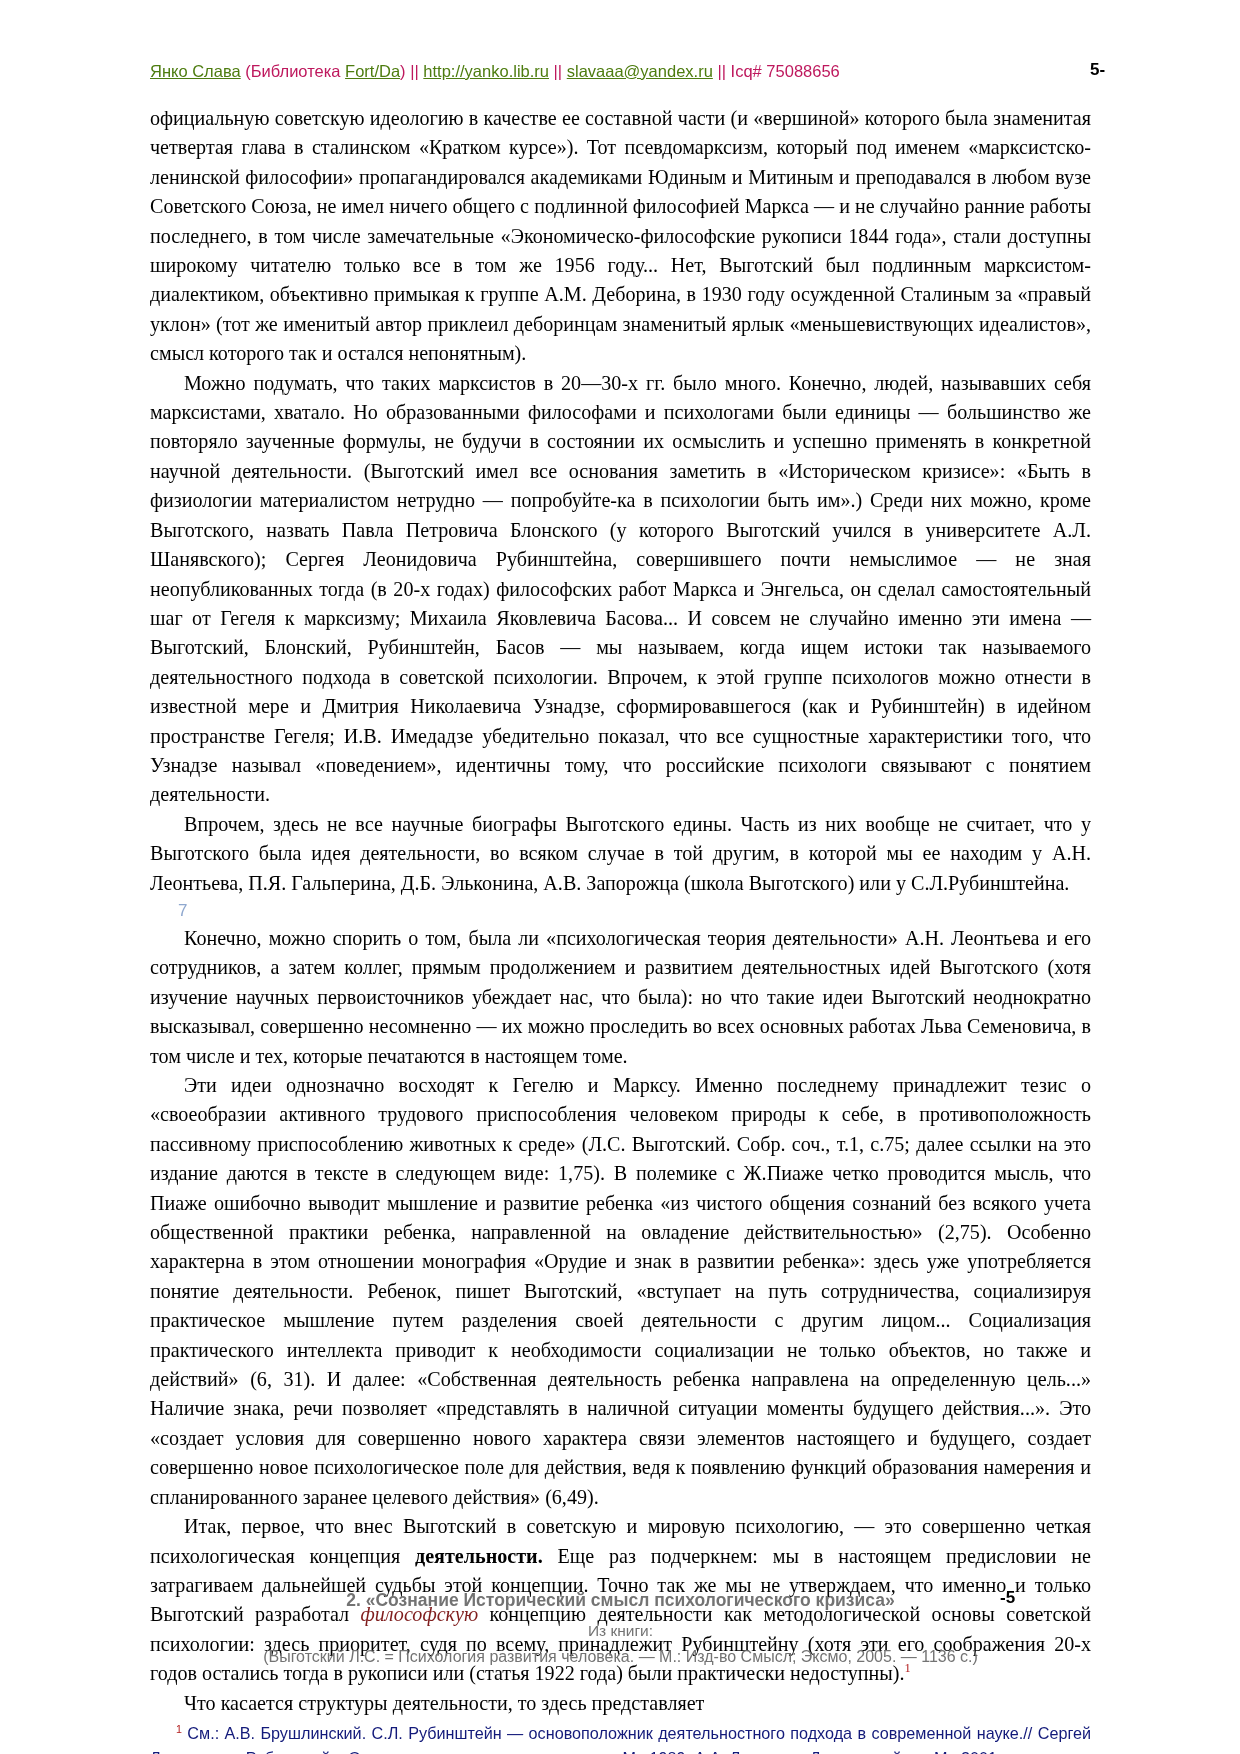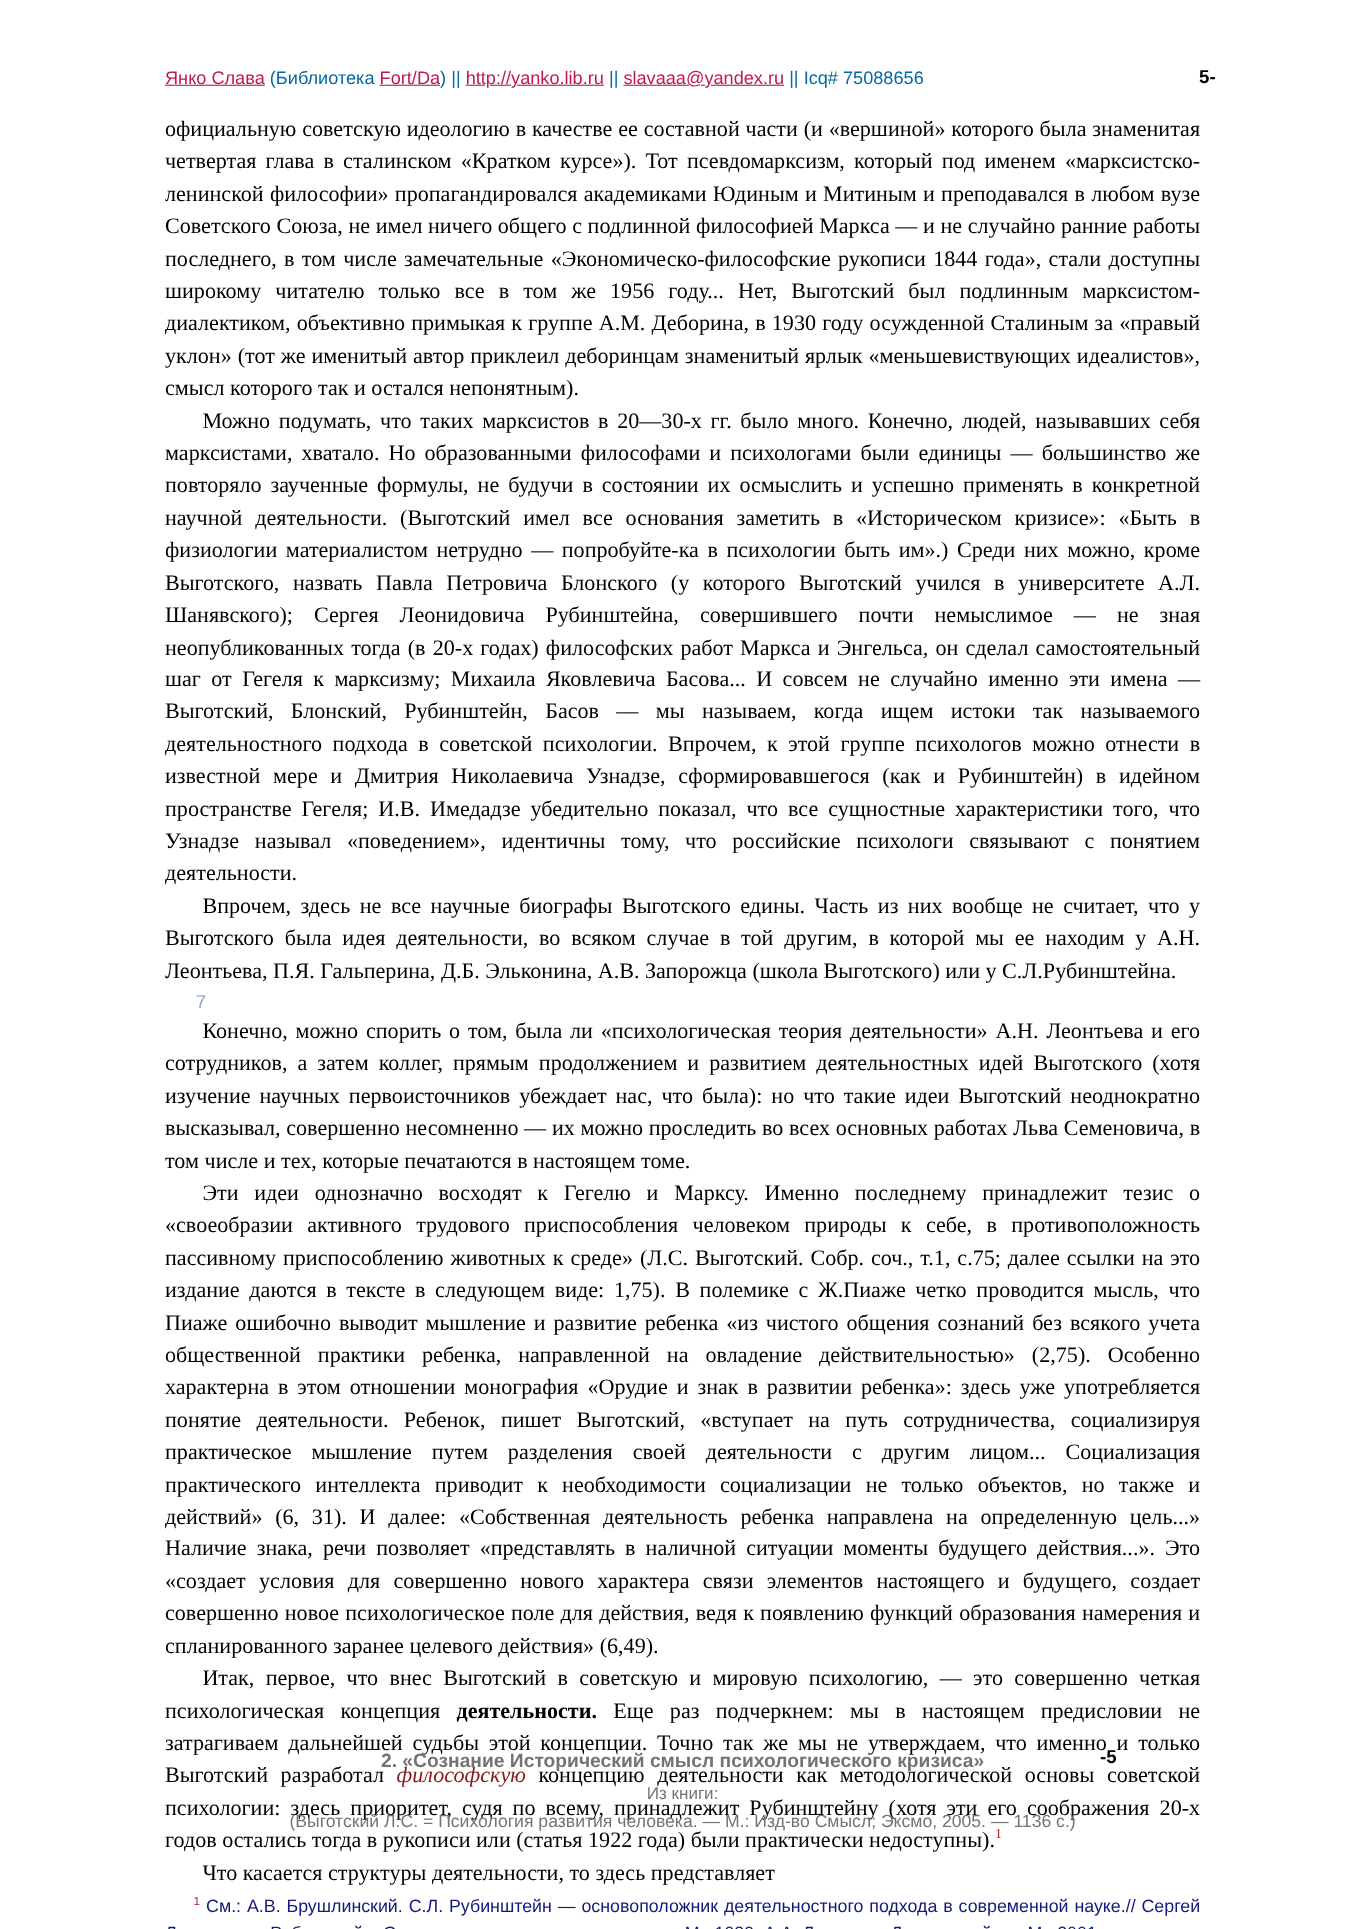--- a/index.html
+++ b/index.html
@@ -29,25 +29,25 @@
     font-family: "Liberation Sans", "DejaVu Sans", sans-serif;
     font-size: 16.5px;
     line-height: 22px;
     white-space: nowrap;
   }
   .header-inner {
     display: inline-block;
     letter-spacing: 0px;
   }
   .hdr-link {
-    color: #be185d;
+    color: #4d7c0f;
     text-decoration: underline;
   }
   .hdr-plain {
-    color: #0369a1;
+    color: #be185d;
   }
   .page-num-top {
     position: absolute;
     top: 60px;
     left: 1090px;
     width: 90px;
     text-align: left;
     font-family: "Liberation Sans", "DejaVu Sans", sans-serif;
     font-size: 17px;
     font-weight: 600;

